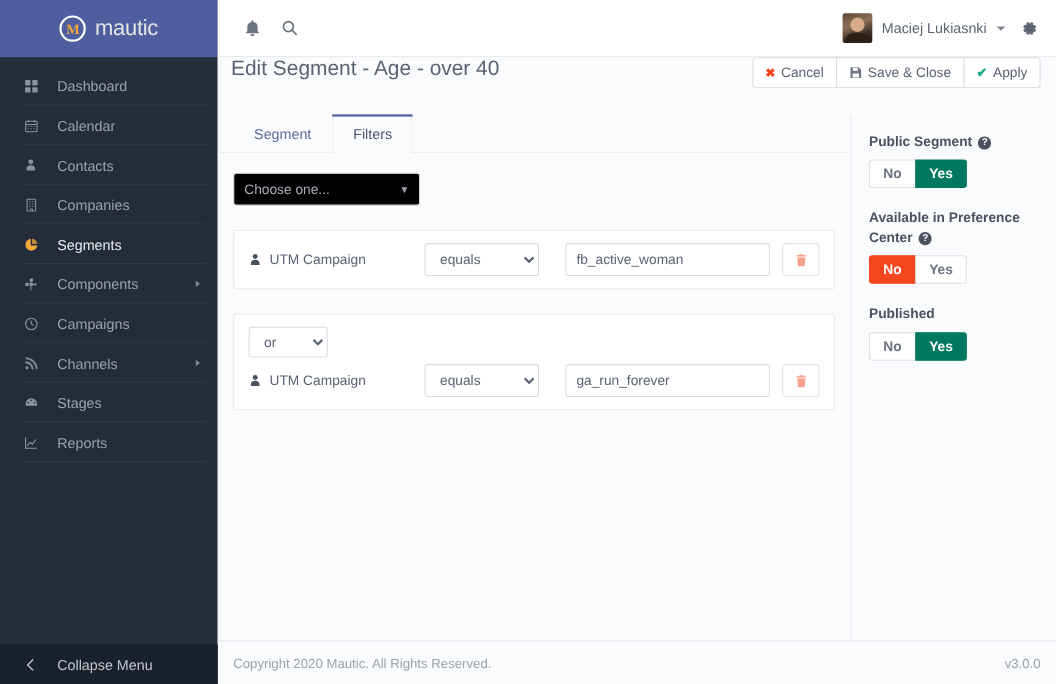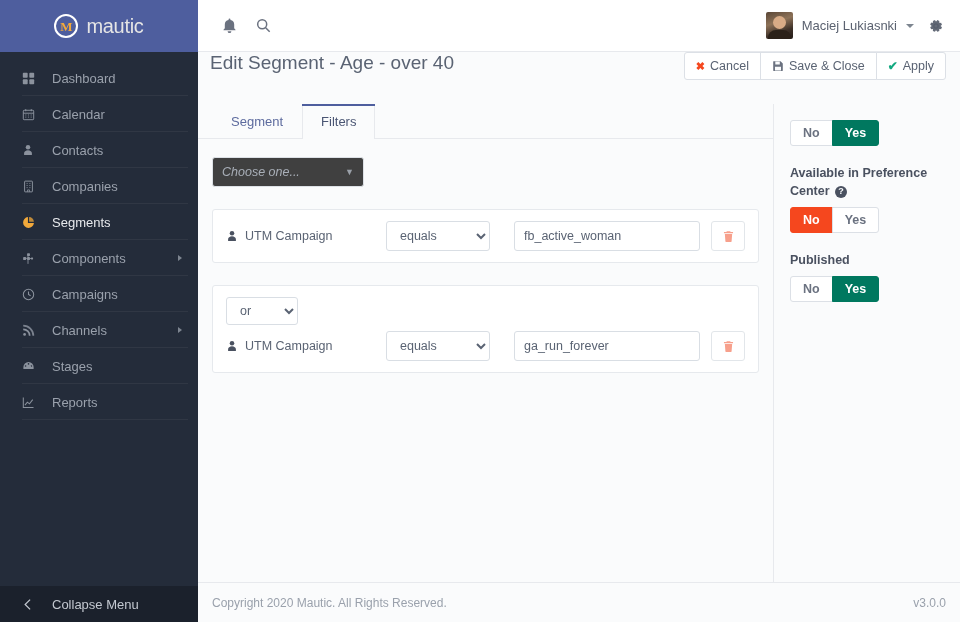--- a/index.html
+++ b/index.html
@@ -145,24 +145,24 @@
   }
   .tab.active::after {
     content: ""; position: absolute; left: 0; right: 0; bottom: -1px;
     height: 1px; background: #fafbfc;
   }
 
   .filters-pane {
     flex: 1; background: #fafbfc; padding: 18px 14px 0 14px; overflow: hidden;
   }
   .choose-one {
-    width: 152px; height: 30px; background: #404040;
+    width: 170px; height: 30px; background: #000000;
     border: 1px solid #DDE1E6; border-radius: 3px;
     display: flex; align-items: center; padding: 0 9px;
-    font-size: 12.5px; color: #A8AEB7; cursor: pointer; font-style: italic;
+    font-size: 12.5px; color: #A8AEB7; cursor: pointer;
   }
   .choose-one .cc { margin-left: auto; color: #9aa0a8; font-size: 9px; }
 
   .filter-card {
     margin-top: 22px; background: #ffffff;
     border: 1px solid #E6E9ED; border-radius: 3px;
     padding: 11px 13px;
   }
   .op-select-wrap { margin-bottom: 6px; }
   .sel {
@@ -464,20 +464,21 @@
                       <path d="M3.5 5h9l-.7 9.1a.7.7 0 01-.7.6H4.9a.7.7 0 01-.7-.6z"></path>
                     </svg>
                   </div>
                 </div>
               </div>
             </div>
         </div>
       </div>
 
       <aside class="right-panel" id="right-panel">
+          <div class="rp-label"><span>Public Segment</span> <span class="qmark">?</span></div>
           <div class="toggle">
             <div class="tg">No</div>
             <div class="tg on-green">Yes</div>
           </div>
           <div class="rp-label"><span>Available in Preference Center</span> <span class="qmark">?</span></div>
           <div class="toggle">
             <div class="tg on-red">No</div>
             <div class="tg">Yes</div>
           </div>
           <div class="rp-label"><span>Published</span></div>

